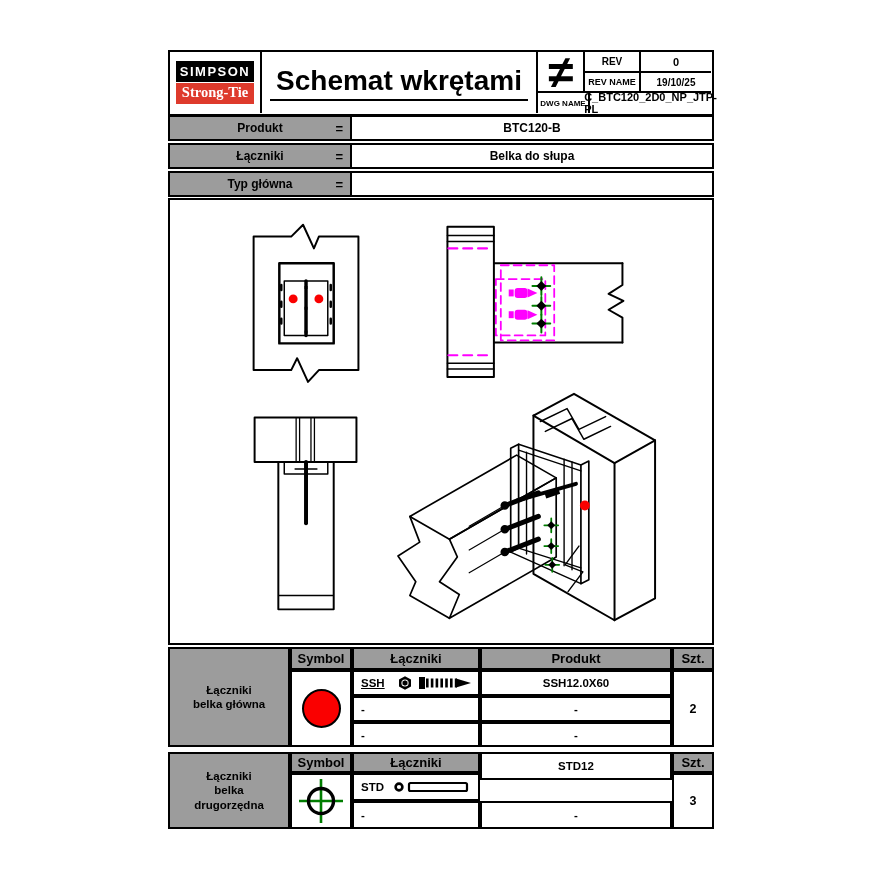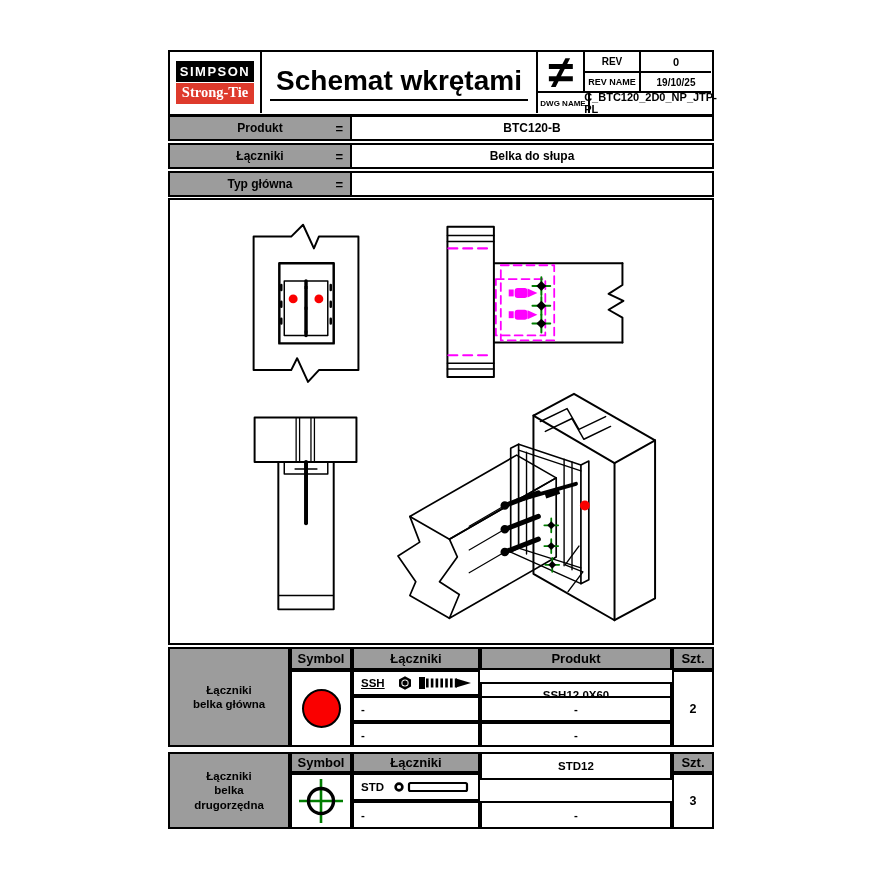--- a/index.html
+++ b/index.html
@@ -206,21 +206,21 @@
       <span>SSH</span>
       <svg width="82" height="18" viewBox="0 0 82 18">
         <polygon points="12,2.2 18,5.6 18,12.4 12,15.8 6,12.4 6,5.6" fill="#000"></polygon>
         <circle cx="12" cy="9" r="3.6" fill="#fff"></circle>
         <polygon points="12,6.2 14.5,7.6 14.5,10.4 12,11.8 9.5,10.4 9.5,7.6" fill="#000"></polygon>
         <rect x="26" y="3" width="6" height="12" fill="#000"></rect>
         <line x1="33" y1="9" x2="64" y2="9" stroke="#000" stroke-width="9" stroke-dasharray="2.6 2.2"></line>
         <polygon points="63,4.6 78,9 63,13.4" fill="#000"></polygon>
       </svg>
     </div>
-    <div class="ft-cell" style="left:312px;top:620px;width:192px;height:26px;margin-top:12px;">SSH12.0X60</div>
+    <div class="ft-cell" style="left:312px;top:620px;width:192px;height:26px;">SSH12.0X60</div>
     <div class="ft-cell ft-lac" style="left:184px;top:646px;width:128px;height:26px;">-</div>
     <div class="ft-cell" style="left:312px;top:646px;width:192px;height:26px;">-</div>
     <div class="ft-cell ft-lac" style="left:184px;top:672px;width:128px;height:25px;">-</div>
     <div class="ft-cell" style="left:312px;top:672px;width:192px;height:25px;">-</div>
 
     <div class="ft-cell" style="left:504px;top:620px;width:42px;height:77px;font-size:12.5px;">2</div>
   </div>
 
   <div>
     <div class="ft-cell ft-group" style="left:0;top:702px;width:122px;height:77px;">Łączniki

